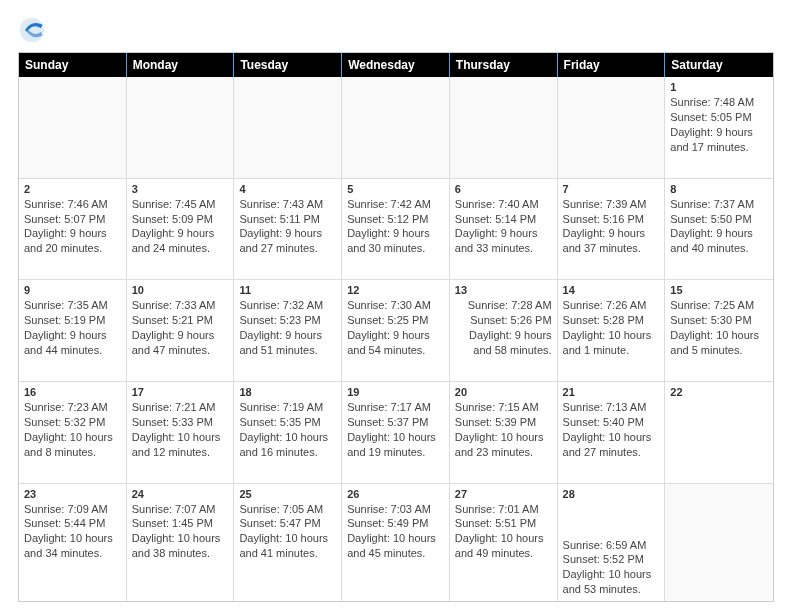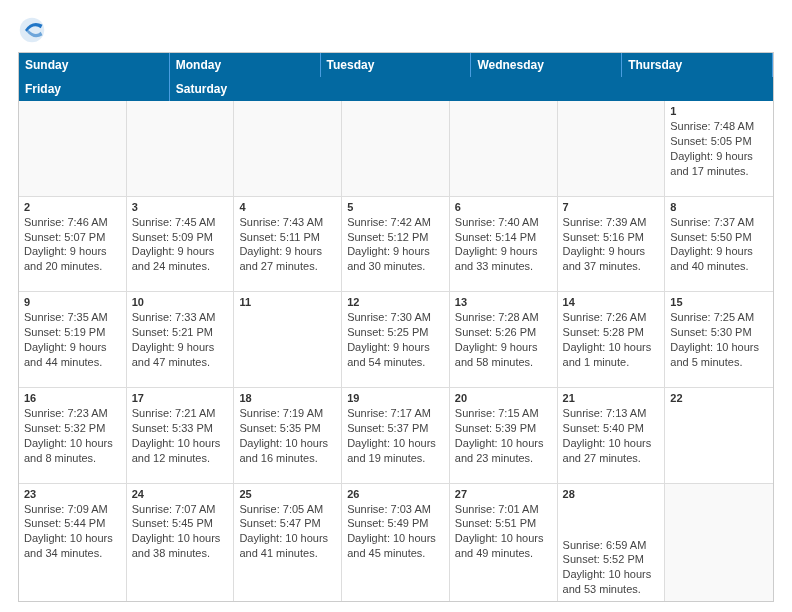--- a/index.html
+++ b/index.html
@@ -62,22 +62,22 @@
       color: #555;
     }
     .calendar {
       flex: 1;
       display: flex;
       flex-direction: column;
       border: 1px solid #ccc;
     }
     .cal-header {
       display: grid;
-      grid-template-columns: repeat(5, 1fr);
-      background: #0369a1;
+      grid-template-columns: repeat(7, 1fr);
+      background: #000000;
     }
     .cal-header-cell {
       color: #fff;
       font-size: 12px;
       font-weight: bold;
       padding: 5px 6px;
       text-align: left;
       border-right: 1px solid #4a9de0;
     }
     .cal-header-cell:last-child {
@@ -224,30 +224,33 @@
 Daylight: 9 hours and 44 minutes.</div>
           </div>
           <div class="cal-cell">
             <span class="day-num">10</span>
             <div class="cell-text" style="white-space: pre-line;">Sunrise: 7:33 AM
 Sunset: 5:21 PM
 Daylight: 9 hours and 47 minutes.</div>
           </div>
           <div class="cal-cell">
             <span class="day-num">11</span>
+            <div class="cell-text" style="white-space: pre-line;">Sunrise: 7:32 AM
+Sunset: 5:23 PM
+Daylight: 9 hours and 51 minutes.</div>
           </div>
           <div class="cal-cell">
             <span class="day-num">12</span>
             <div class="cell-text" style="white-space: pre-line;">Sunrise: 7:30 AM
 Sunset: 5:25 PM
 Daylight: 9 hours and 54 minutes.</div>
           </div>
           <div class="cal-cell">
             <span class="day-num">13</span>
-            <div class="cell-text" style="white-space: pre-line;">Sunrise: 7:28 AM
+            <div class="cell-text" style="white-space: pre-line; text-align: right;">Sunrise: 7:28 AM
 Sunset: 5:26 PM
 Daylight: 9 hours and 58 minutes.</div>
           </div>
           <div class="cal-cell">
             <span class="day-num">14</span>
             <div class="cell-text" style="white-space: pre-line;">Sunrise: 7:26 AM
 Sunset: 5:28 PM
 Daylight: 10 hours and 1 minute.</div>
           </div>
           <div class="cal-cell">
@@ -301,21 +304,21 @@
         <div class="cal-row">
           <div class="cal-cell">
             <span class="day-num">23</span>
             <div class="cell-text" style="white-space: pre-line;">Sunrise: 7:09 AM
 Sunset: 5:44 PM
 Daylight: 10 hours and 34 minutes.</div>
           </div>
           <div class="cal-cell">
             <span class="day-num">24</span>
             <div class="cell-text" style="white-space: pre-line;">Sunrise: 7:07 AM
-Sunset: 5:45 PM
+Sunset: 1:45 PM
 Daylight: 10 hours and 38 minutes.</div>
           </div>
           <div class="cal-cell">
             <span class="day-num">25</span>
             <div class="cell-text" style="white-space: pre-line;">Sunrise: 7:05 AM
 Sunset: 5:47 PM
 Daylight: 10 hours and 41 minutes.</div>
           </div>
           <div class="cal-cell">
             <span class="day-num">26</span>

